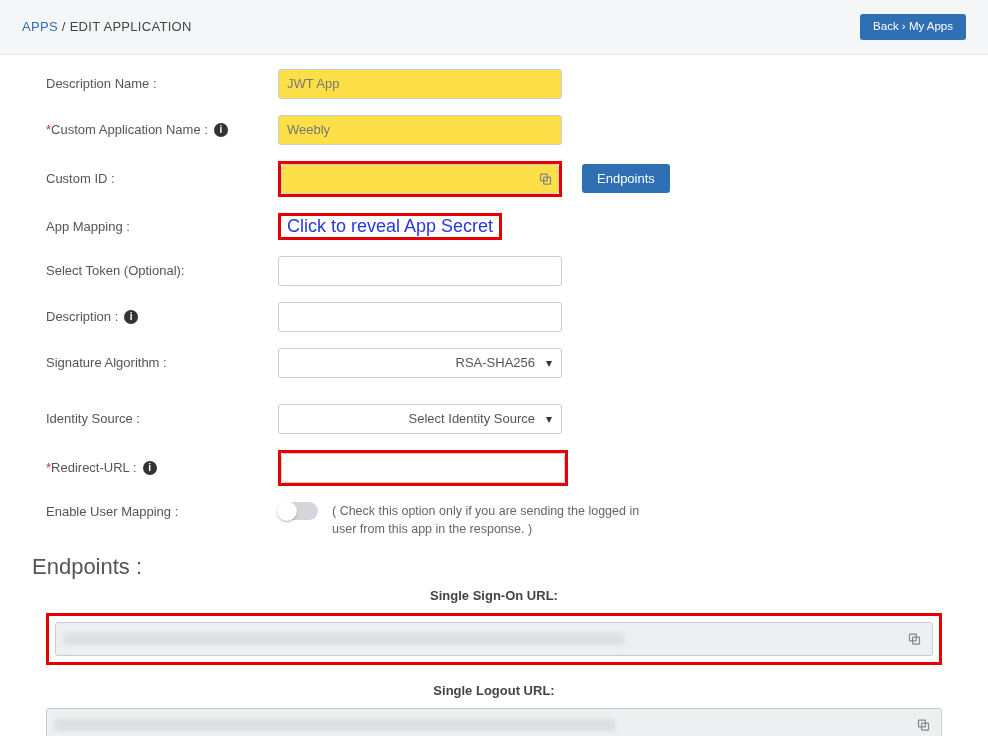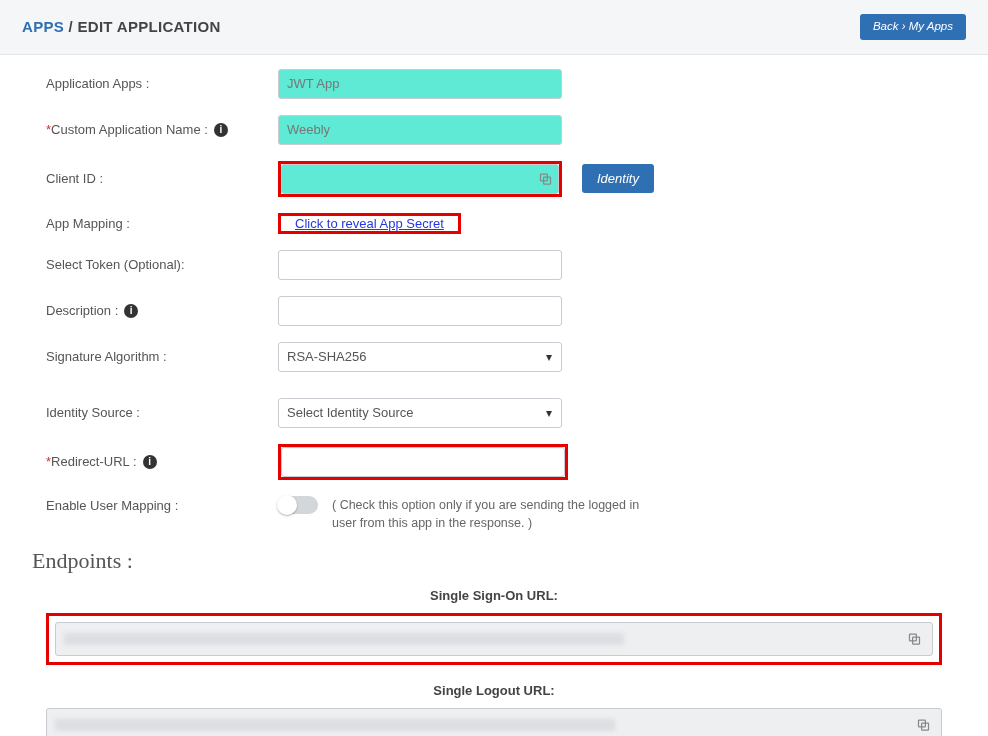--- a/index.html
+++ b/index.html
@@ -11,34 +11,34 @@
     width: 988px;
   }
   .topbar {
     display: flex;
     justify-content: space-between;
     align-items: center;
     padding: 14px 22px;
     background: #f5f6f7;
     border-bottom: 1px solid #e3e5e8;
   }
-  .breadcrumb { font-size: 15px; font-weight: 700; letter-spacing: .3px; }
+  .breadcrumb { font-size: 13px; font-weight: 400; letter-spacing: .3px; }
   .breadcrumb .apps-link { color: #2f6fb3; }
   .breadcrumb .sep  { color: #444; }
   .breadcrumb .cur  { color: #444; }
   .btn {
     display: inline-block;
     border-radius: 3px;
     cursor: pointer;
     font-size: 13px;
     border: 1px solid transparent;
     padding: 7px 14px;
     line-height: 1;
   }
-  .btn-primary { background: #2f6fb3; color: #fff; font-style: italic; }
+  .btn-primary { background: #2f6fb3; color: #fff; }
   .btn-small { font-size: 11.5px; padding: 6px 12px; }
   .back-btn { display: flex; align-items: center; gap: 4px; }
 
   .form-area { padding: 14px 46px 26px; }
 
   .form-row {
     display: flex;
     align-items: center;
     margin-bottom: 16px;
     position: relative;
@@ -68,60 +68,59 @@
     width: 284px;
     height: 30px;
     border: 1px solid #c8ccd2;
     border-radius: 3px;
     padding: 0 8px;
     font-size: 13px;
     color: #555;
     background: #fff;
   }
   .form-control[disabled], .form-control.readonly {
-    background: #5eead4;
+    background: #fde047;
     color: #777;
   }
   .form-select {
     appearance: none;
     background: #fff;
     padding-right: 26px;
   }
   .select-wrap { position: relative; width: 284px; }
   .select-wrap::after {
     content: "▾";
     position: absolute;
     right: 10px; top: 50%;
     transform: translateY(-50%);
     color: #333;
     pointer-events: none;
     font-size: 12px;
   }
-  .select-wrap .form-control { width: 100%; }
+  .select-wrap .form-control { width: 100%; text-align: right; }
 
   .copy-box {
     position: relative;
     width: 284px;
   }
   .copy-box .form-control { width: 100%; padding-right: 30px; }
   .copy-icon {
     position: absolute;
     right: 6px; top: 50%;
     transform: translateY(-50%);
     cursor: pointer;
     color: #777;
   }
   .copy-icon svg { width: 15px; height: 15px; display: block; }
 
   .reveal-link {
     color: #2438e0;
-    font-size: 13px;
+    font-size: 18px;
     cursor: pointer;
-    padding: 4px 14px;
-    text-decoration: underline;
+    padding: 4px 6px;
   }
 
   .red-box {
     border: 3px solid #e50000;
     position: relative;
     padding: 0;
   }
   .red-box-inline { display: inline-block; }
   .red-box .form-control, .red-box .copy-box { width: 278px; }
 
@@ -151,22 +150,21 @@
     max-width: 330px;
     line-height: 1.45;
   }
   .toggle-row .controls { display:flex; align-items:flex-start;justify-content:space-between; }
   .toggle-row .form-label { align-self: flex-start; padding-top: 2px; }
 
   .endpoints-hdr {
     font-size: 22px;
     color: #555;
     font-weight: 400;
-    margin: 10px 0 14px -14px;
-    font-family: Liberation Serif, serif;
+    margin: 10px 0 8px -14px;
   }
   .endpoint-block { margin-bottom: 18px; }
   .endpoint-label {
     font-weight: 700;
     color: #444;
     font-size: 13px;
     margin-bottom: 10px;
     text-align: center;
   }
   .endpoint-field {
@@ -204,46 +202,46 @@
     <span class="cur">EDIT APPLICATION</span>
   </div>
   <button class="btn btn-primary btn-small back-btn">
     <span>Back › My Apps</span>
   </button>
 </div>
 
 <div class="form-area">
 
   <div class="form-row">
-    <div class="form-label">Application Apps :</div>
+    <div class="form-label">Description Name :</div>
     <input class="form-control readonly" disabled="" value="JWT App" style="">
   </div>
 
   <div class="form-row">
     <div class="form-label">
       <span><span class="req">*</span><span>Custom Application Name :</span></span>
       <i class="info-icon">i</i>
     </div>
     <input class="form-control readonly" disabled="" value="Weebly" style="">
   </div>
 
   <div class="form-row">
-    <div class="form-label">Client ID :</div>
+    <div class="form-label">Custom ID :</div>
     <div class="red-box red-box-inline">
       <div class="copy-box">
         <input class="form-control readonly" disabled="" value="" style="">
         <span class="copy-icon">
           <svg viewBox="0 0 24 24" fill="none" stroke="#888" stroke-width="2">
             <rect x="9" y="9" width="11" height="11" rx="1"></rect>
             <rect x="4" y="4" width="11" height="11" rx="1"></rect>
           </svg>
         </span>
       </div>
     </div>
-    <button class="btn btn-primary after-ctl">Identity</button>
+    <button class="btn btn-primary after-ctl">Endpoints</button>
   </div>
 
   <div class="form-row">
     <div class="form-label">App Mapping :</div>
     <div class="red-box red-box-inline">
       <span class="reveal-link">Click to reveal App Secret</span>
     </div>
   </div>
 
   <div class="form-row">

